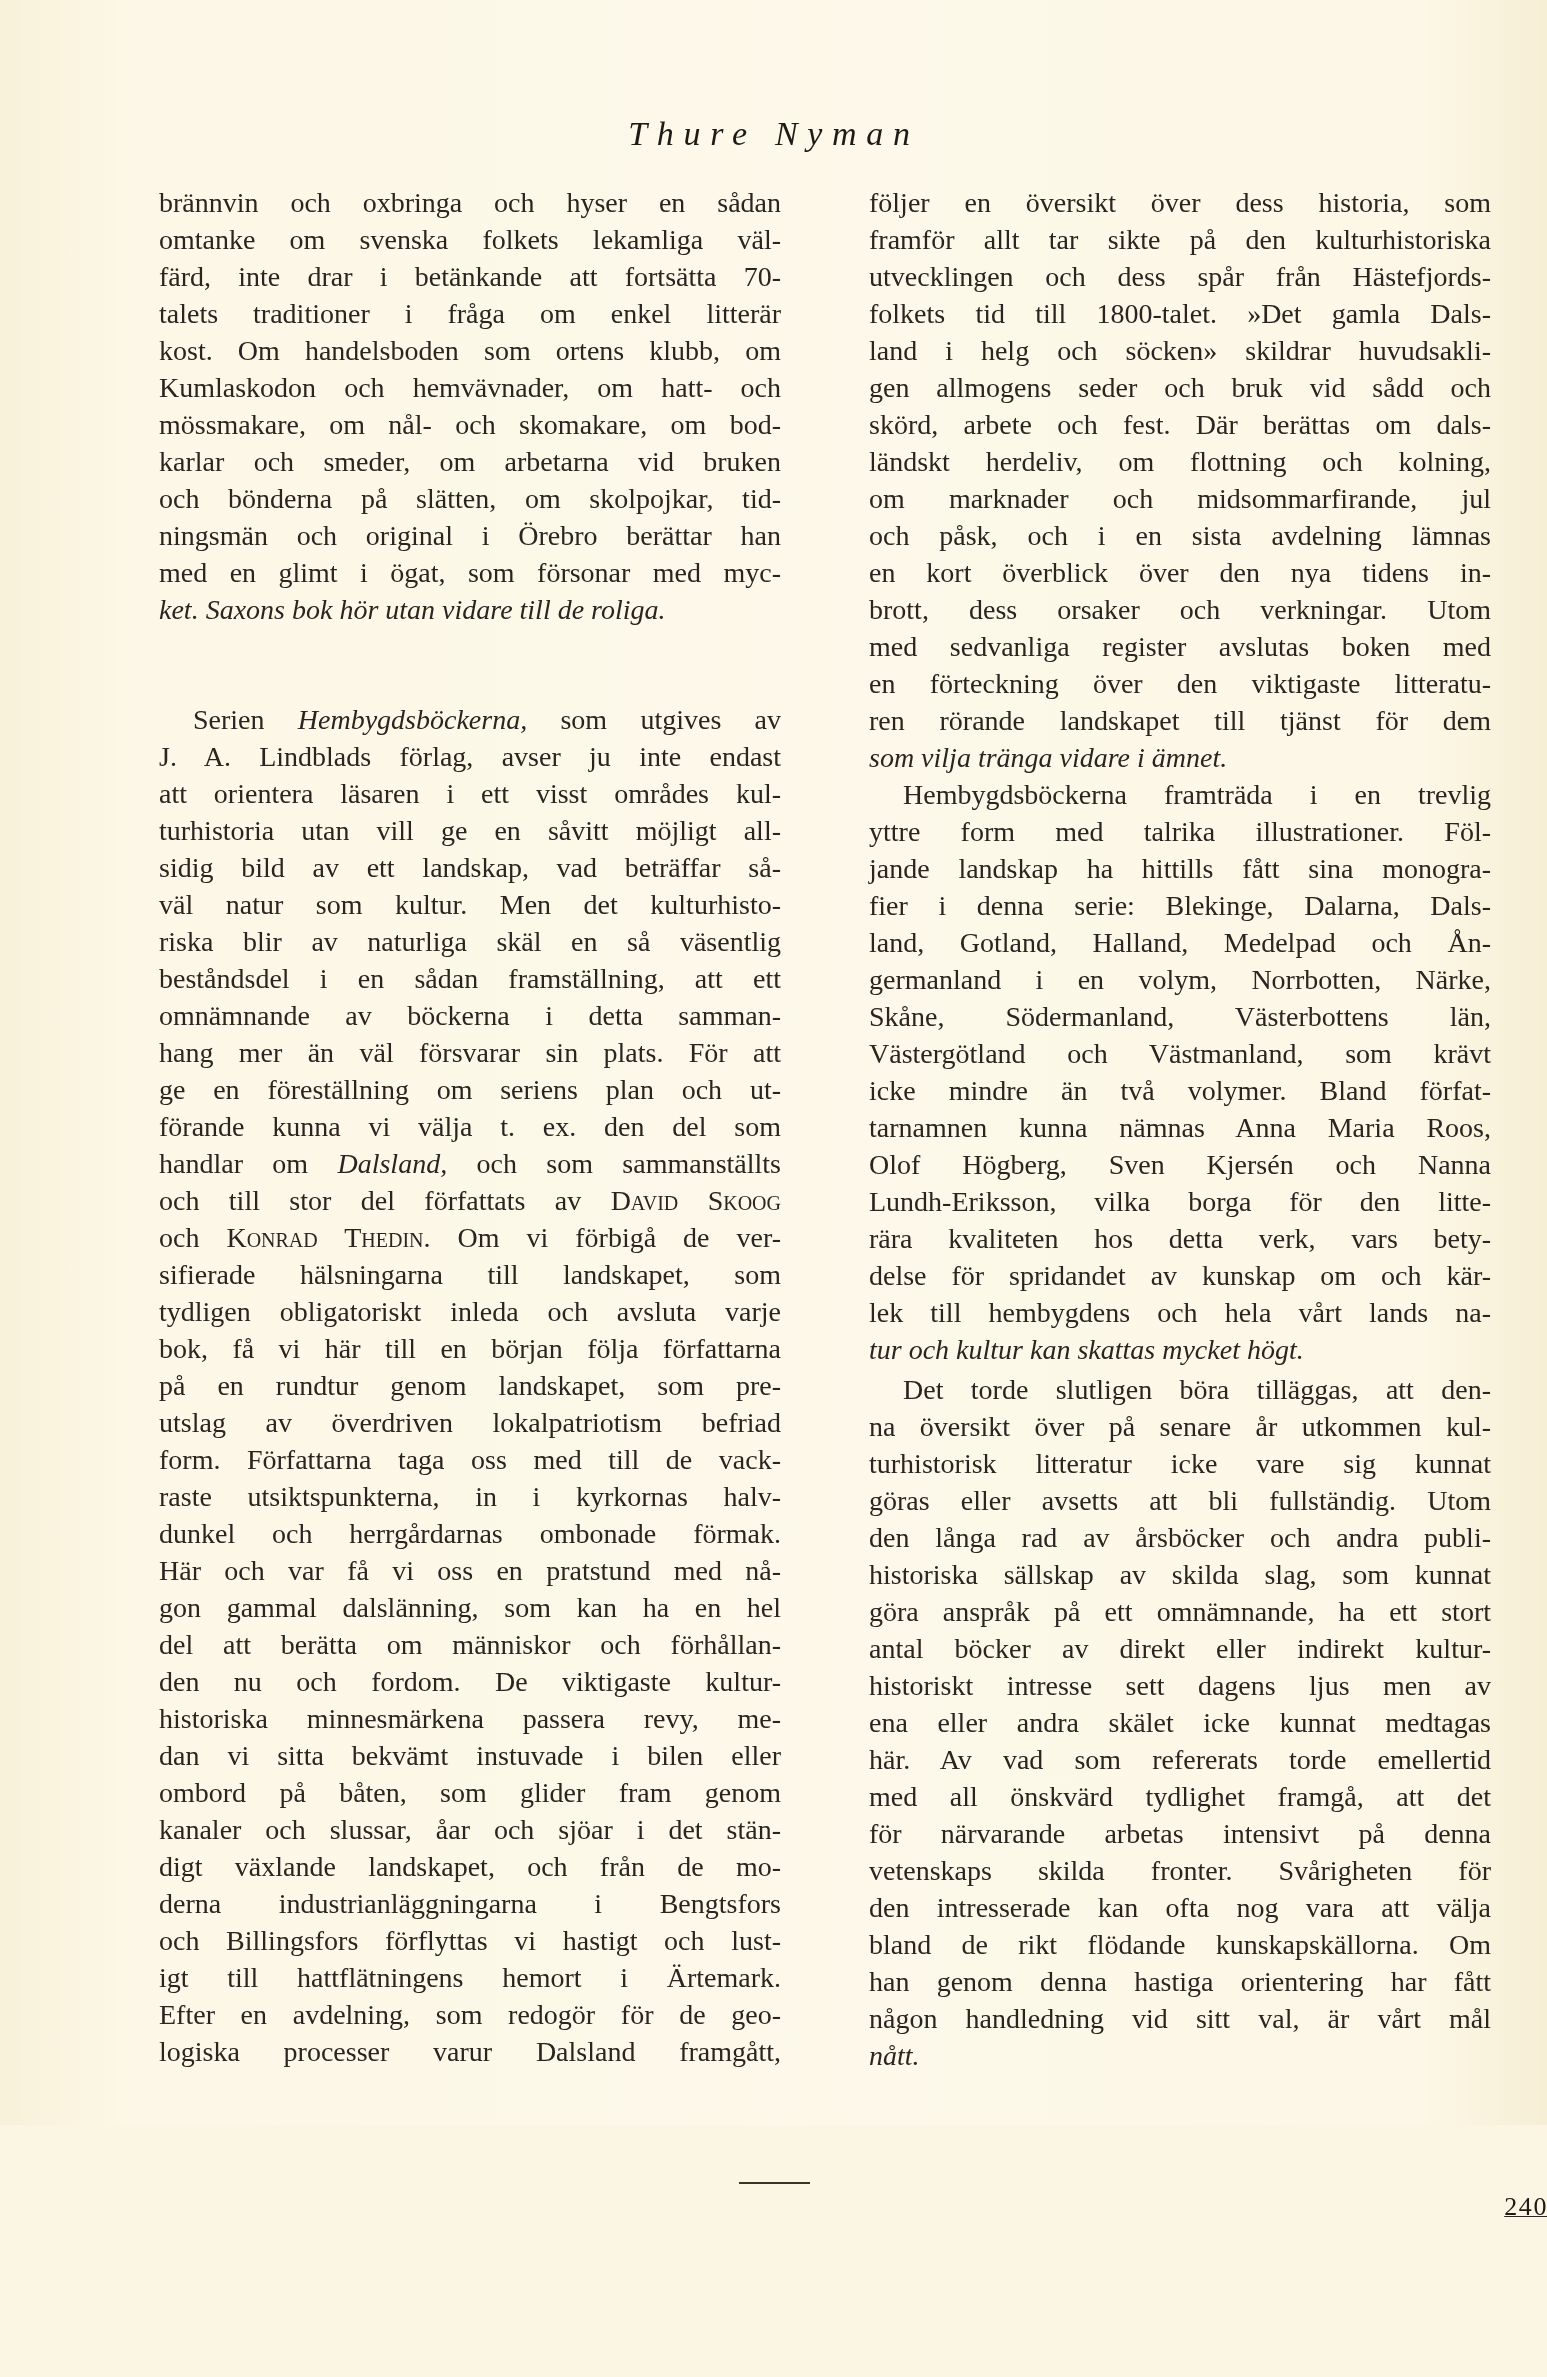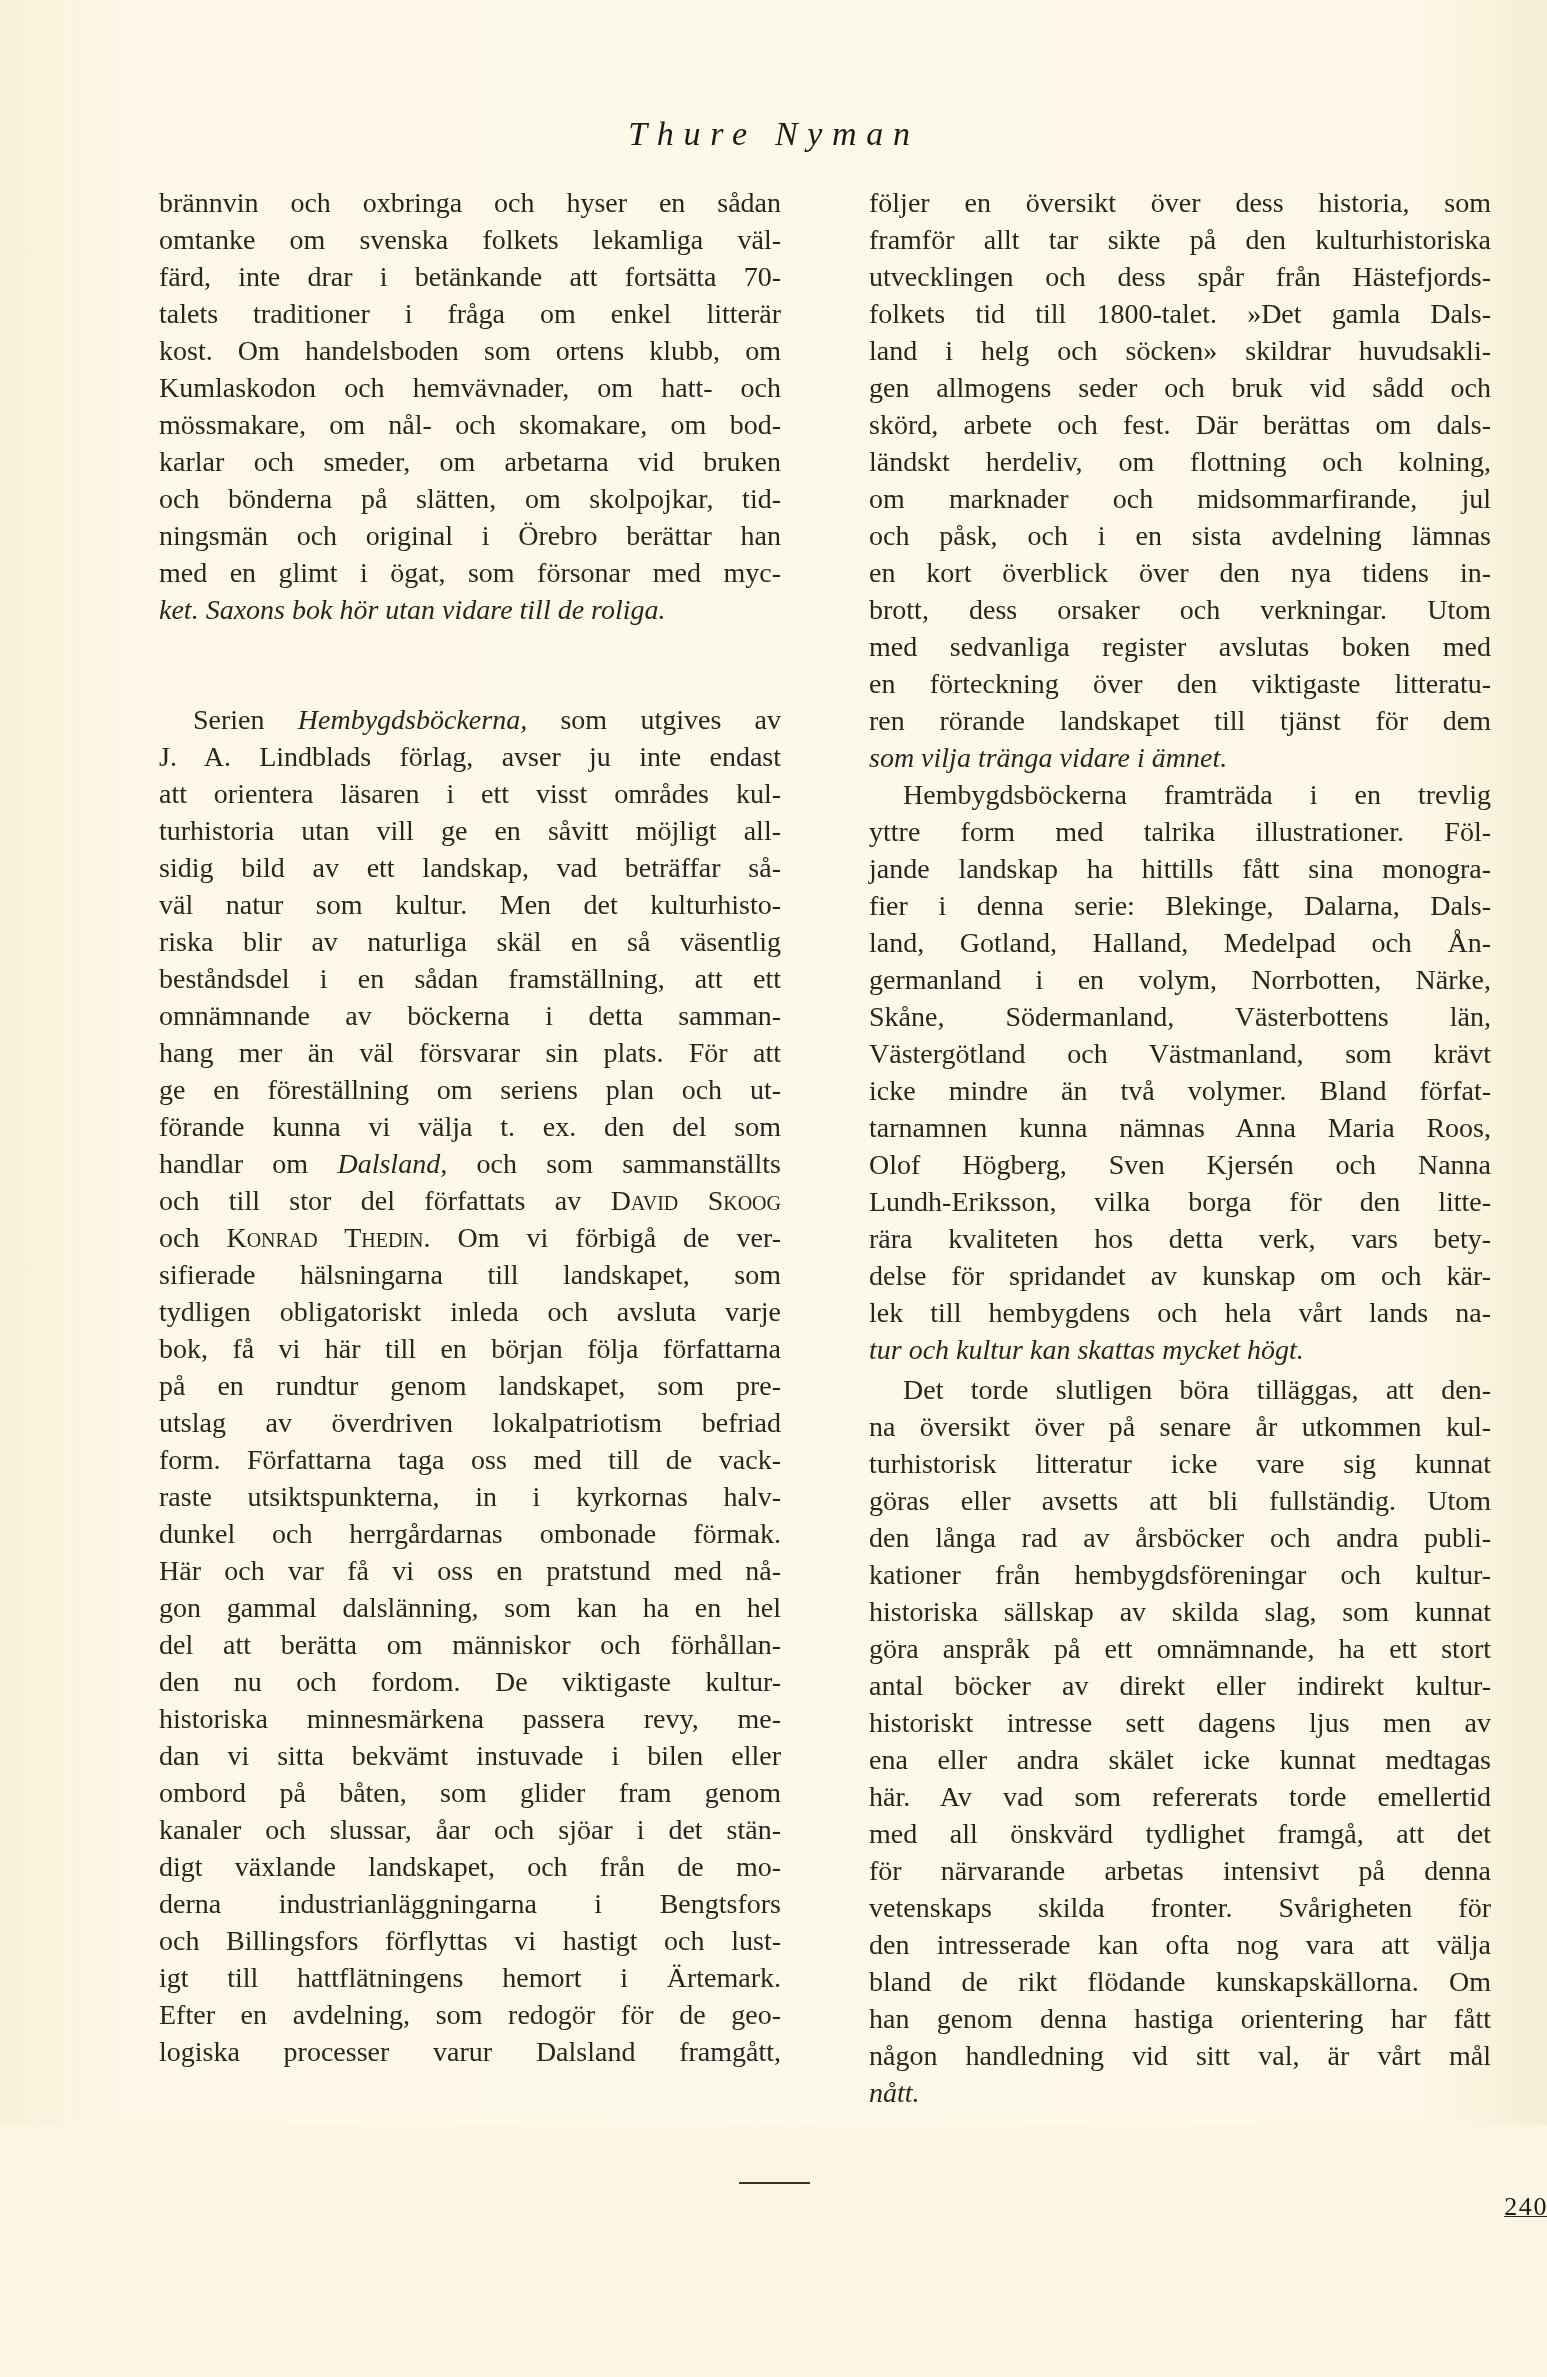--- a/index.html
+++ b/index.html
@@ -187,21 +187,20 @@
     </div>
 
     <div class="gap-sm"></div>
 
     <div>
       <span class="line indent">Det torde slutligen böra tilläggas, att den-</span>
       <span class="line">na översikt över på senare år utkommen kul-</span>
       <span class="line">turhistorisk litteratur icke vare sig kunnat</span>
       <span class="line">göras eller avsetts att bli fullständig. Utom</span>
       <span class="line">den långa rad av årsböcker och andra publi-</span>
-      <span class="line">kationer från hembygdsföreningar och kultur-</span>
       <span class="line">historiska sällskap av skilda slag, som kunnat</span>
       <span class="line">göra anspråk på ett omnämnande, ha ett stort</span>
       <span class="line">antal böcker av direkt eller indirekt kultur-</span>
       <span class="line">historiskt intresse sett dagens ljus men av</span>
       <span class="line">ena eller andra skälet icke kunnat medtagas</span>
       <span class="line">här. Av vad som refererats torde emellertid</span>
       <span class="line">med all önskvärd tydlighet framgå, att det</span>
       <span class="line">för närvarande arbetas intensivt på denna</span>
       <span class="line">vetenskaps skilda fronter. Svårigheten för</span>
       <span class="line">den intresserade kan ofta nog vara att välja</span>

